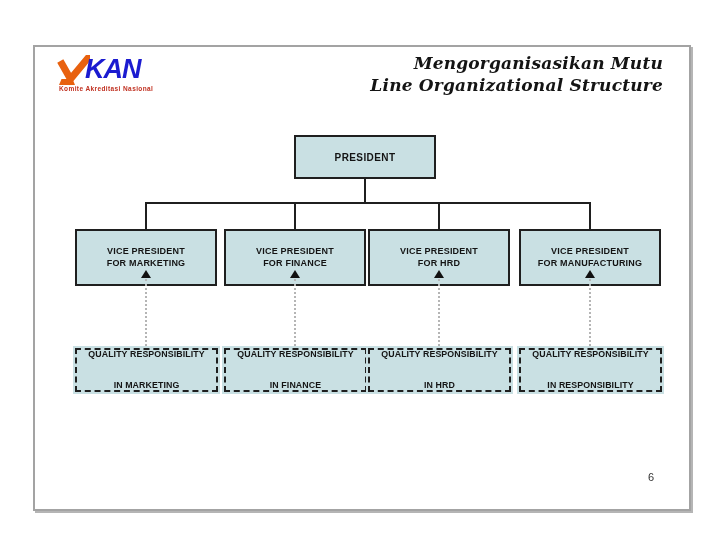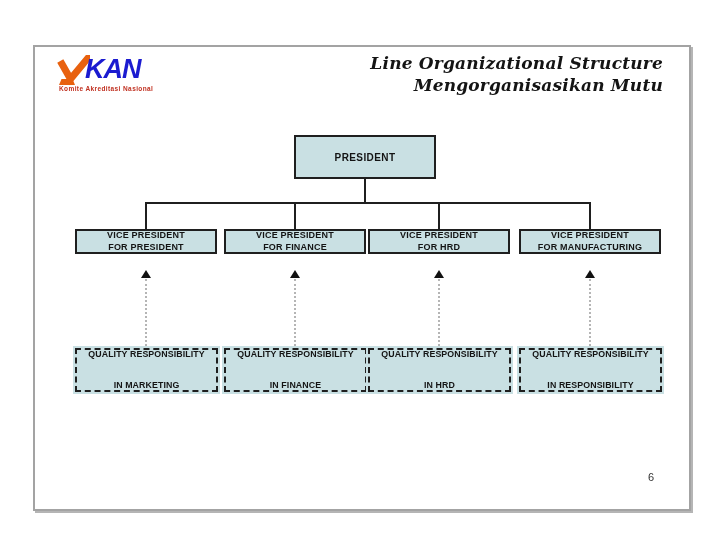--- a/index.html
+++ b/index.html
@@ -17,21 +17,21 @@
                 letter-spacing:.4px;margin-top:-1px;margin-left:2px;white-space:nowrap;}
   .title{position:absolute;top:5px;right:26px;text-align:right;
          font-family:"DejaVu Serif", serif;font-style:italic;font-weight:bold;
          font-size:17px;line-height:22px;color:#141414;letter-spacing:.2px;}
 
   
   .box{position:absolute;background:var(--box-fill,#c9e0e3);border:2px solid var(--box-border,#1f1f1f);
        box-sizing:border-box;display:flex;flex-direction:column;align-items:center;justify-content:center;
        font-weight:bold;color:#141414;text-align:right;}
   .president{left:259px;top:88px;width:142px;height:44px;font-size:10px;letter-spacing:.4px;}
-  .vp{width:142px;height:25px;top:182px;font-size:9px;line-height:11.5px;letter-spacing:.2px;}
+  .vp{width:142px;height:57px;top:182px;font-size:9px;line-height:11.5px;letter-spacing:.2px;}
   .vp.c0{left:40px}.vp.c1{left:189px}.vp.c2{left:333px}.vp.c3{left:484px}
 
   .ln{position:absolute;background:#1f1f1f;}
   .pres-drop{left:329px;top:132px;width:2px;height:24px;}
   .hbar{left:110px;top:155px;width:446px;height:2px;}
   .drop{top:156px;width:2px;height:27px;}
   .drop.c0{left:110px}.drop.c1{left:259px}.drop.c2{left:403px}.drop.c3{left:554px}
 
   .ah{position:absolute;top:223px;width:0;height:0;
       border-left:5px solid transparent;border-right:5px solid transparent;
@@ -63,36 +63,36 @@
         <svg width="33" height="31" viewBox="0 0 33 31">
           <path d="M2 30 L18 30 L15.5 24 L4.5 24 Z" fill="#e8610f"></path>
           <path d="M5 9 L13.5 24 L31 3" fill="none" stroke="#e8610f" stroke-width="7" stroke-linecap="square" stroke-linejoin="miter"></path>
         </svg>
         <span class="logo-kan">KAN</span>
       </div>
       <div class="logo-tagline">Komite Akreditasi Nasional</div>
     </div>
 
     <div class="title">
+      <div>Mengorganisasikan Mutu</div>
       <div>Line Organizational Structure</div>
-      <div>Mengorganisasikan Mutu</div>
     </div>
 
     <div class="box president">PRESIDENT</div>
 
     <div class="ln pres-drop"></div>
     <div class="ln hbar"></div>
     <div class="ln drop c0"></div>
     <div class="ln drop c1"></div>
     <div class="ln drop c2"></div>
     <div class="ln drop c3"></div>
 
     <div class="box vp c0">
       <div>VICE PRESIDENT</div>
-      <div>FOR PRESIDENT</div>
+      <div>FOR MARKETING</div>
     </div>
     <div class="box vp c1">
       <div>VICE PRESIDENT</div>
       <div>FOR FINANCE</div>
     </div>
     <div class="box vp c2">
       <div>VICE PRESIDENT</div>
       <div>FOR HRD</div>
     </div>
     <div class="box vp c3">

